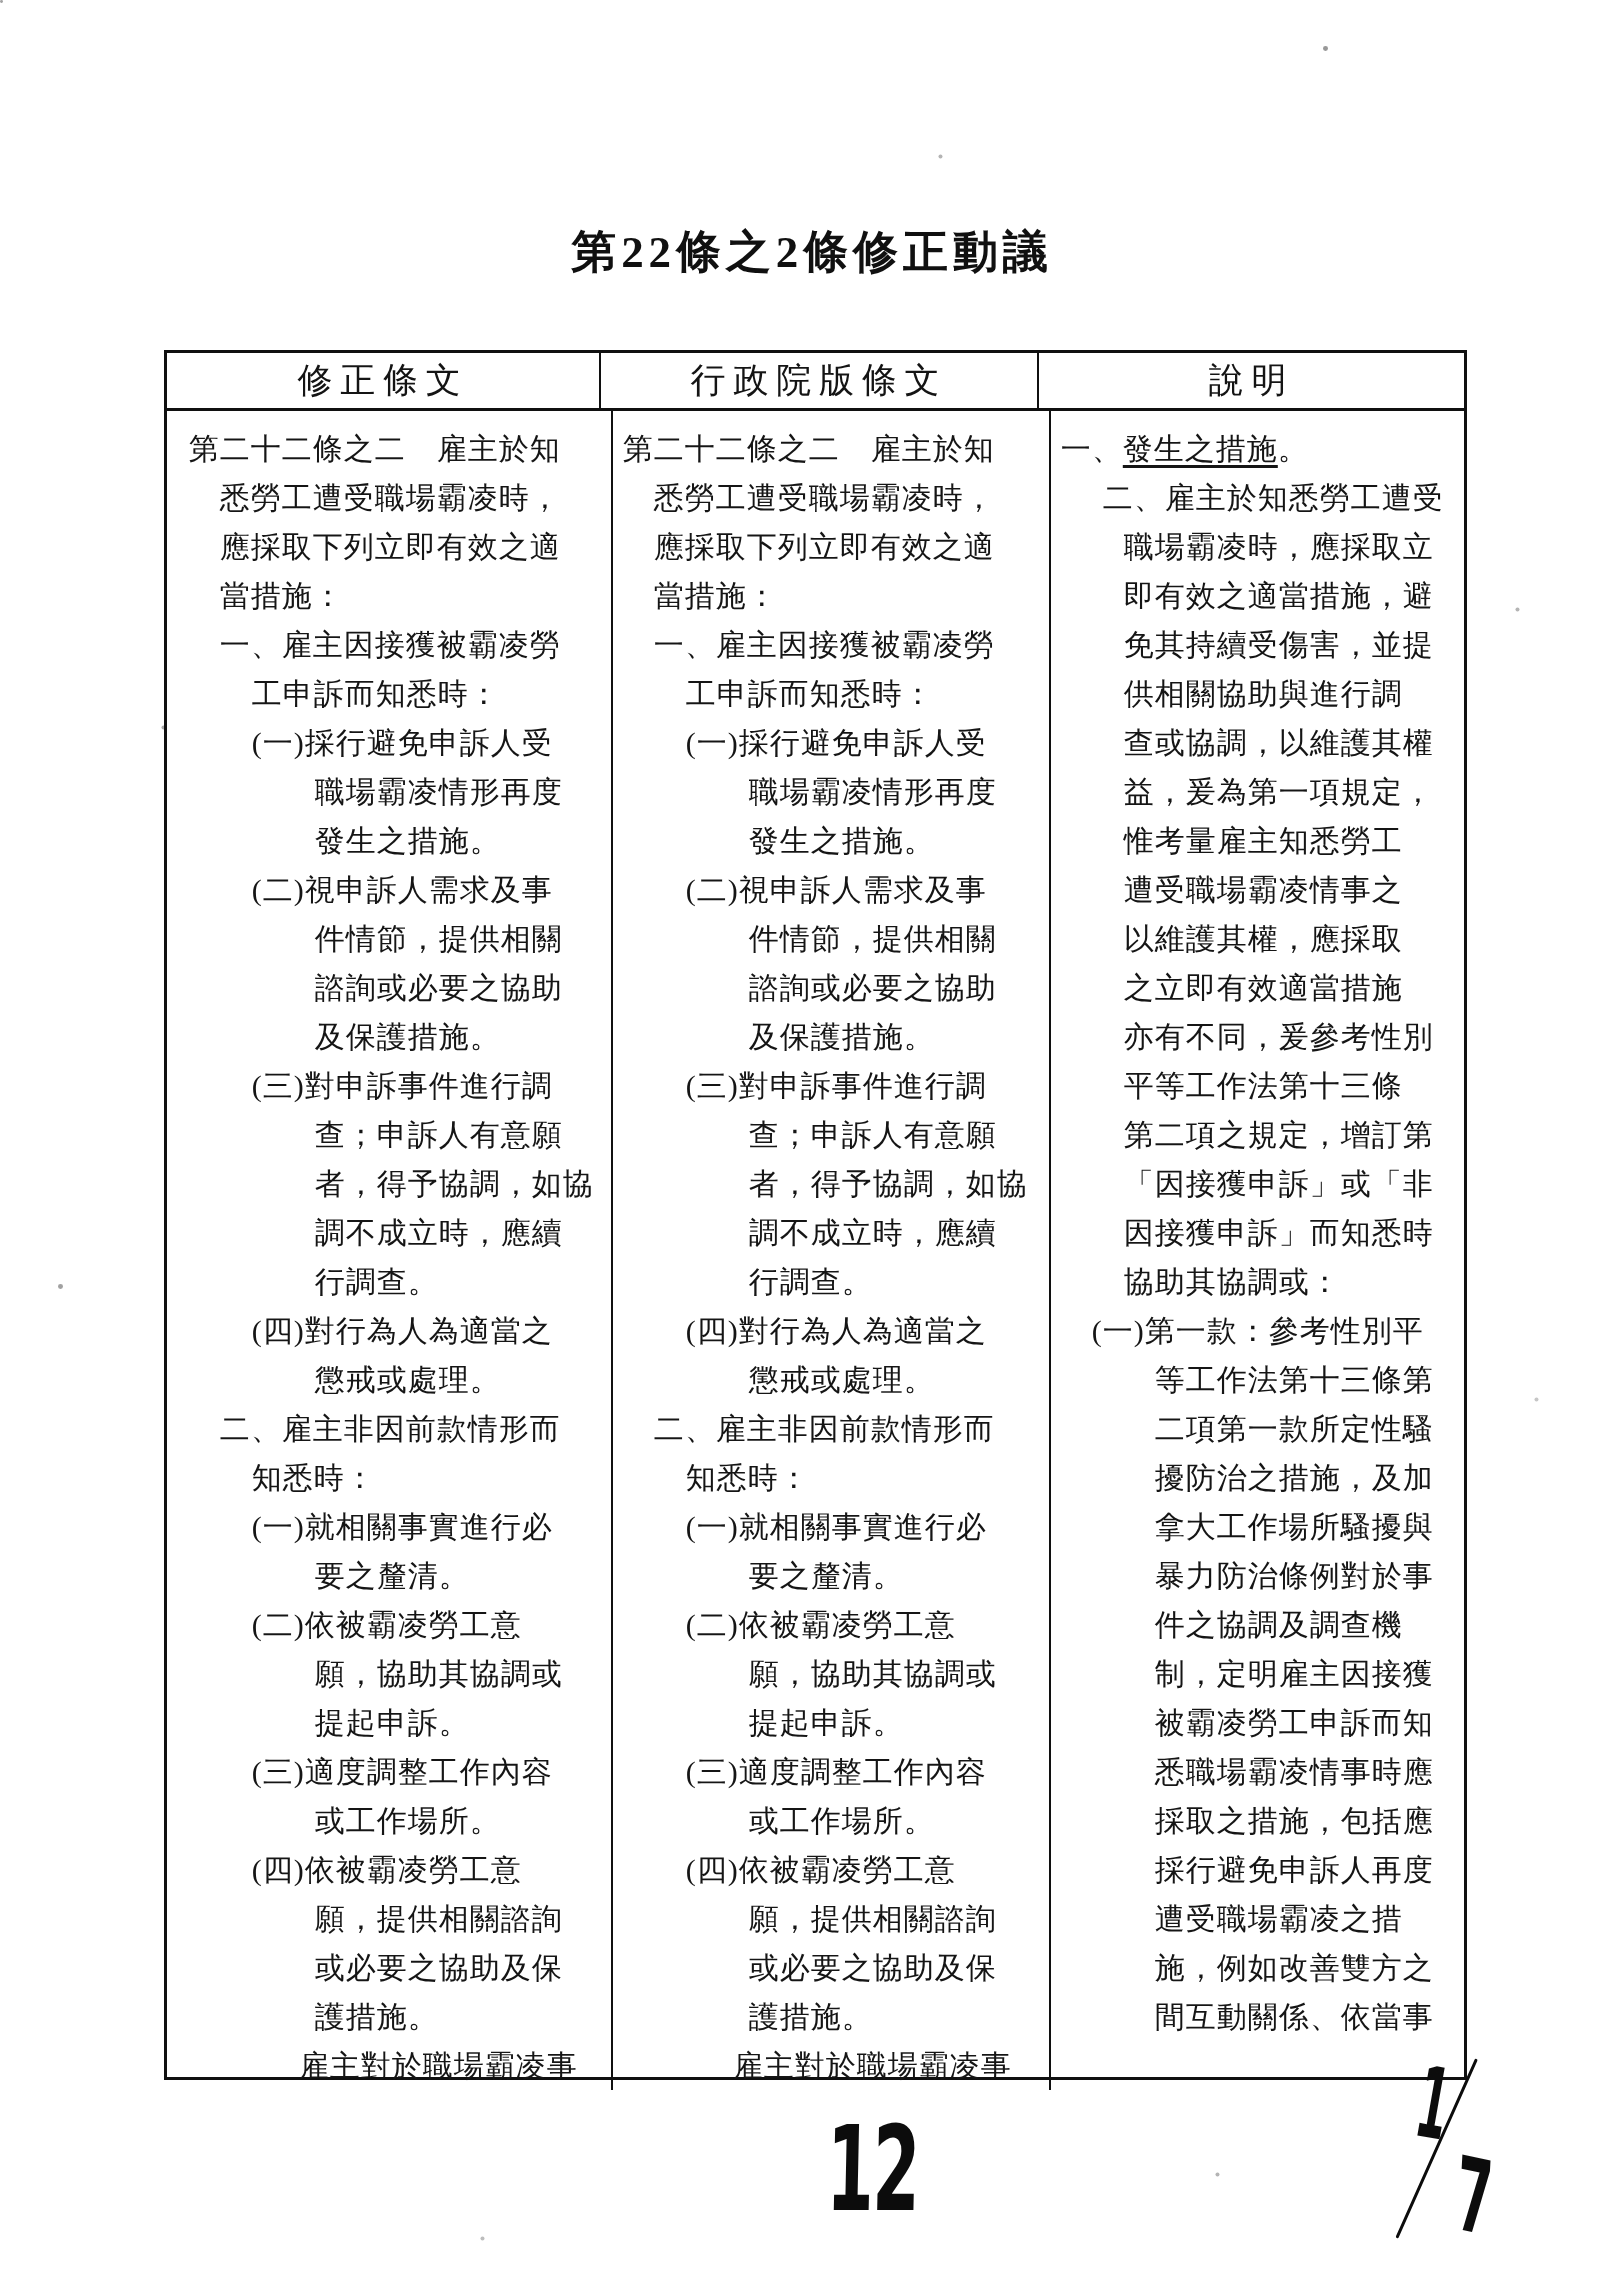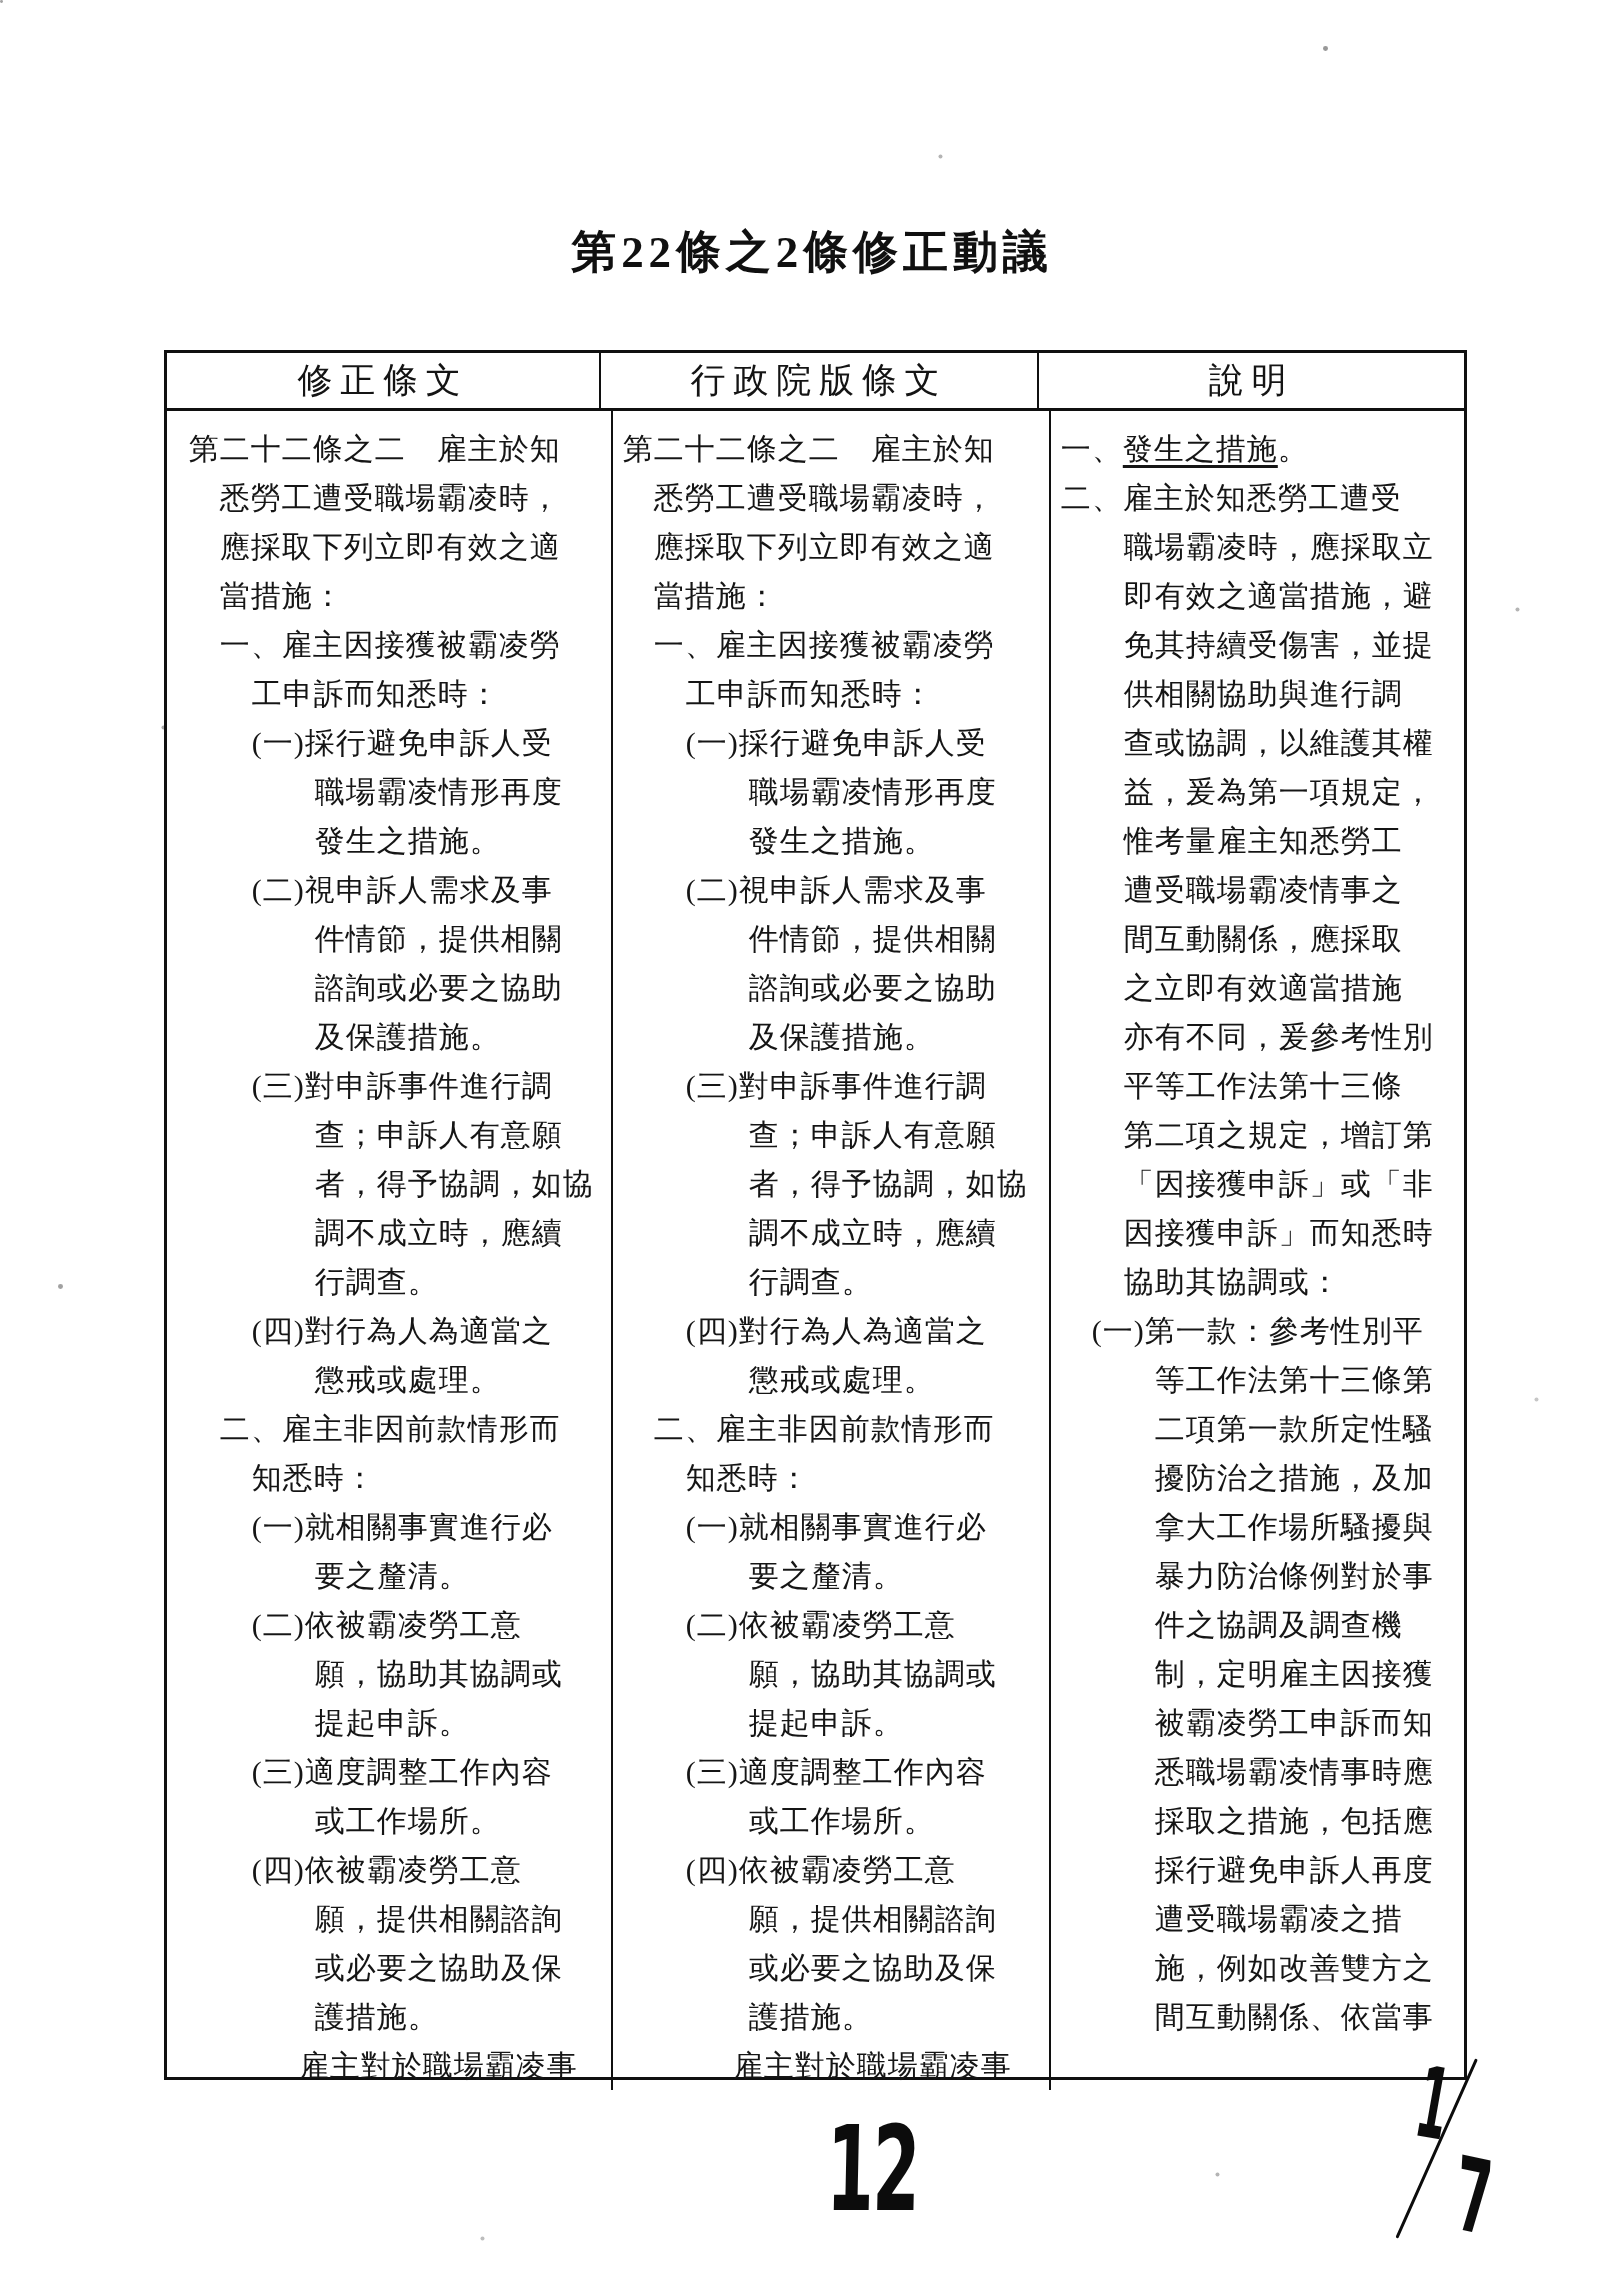--- a/index.html
+++ b/index.html
@@ -146,30 +146,30 @@
           <div class="line" style="padding-left: 63px;">(三)適度調整工作內容</div>
           <div class="line" style="padding-left: 126px;">或工作場所。</div>
           <div class="line" style="padding-left: 63px;">(四)依被霸凌勞工意</div>
           <div class="line" style="padding-left: 126px;">願，提供相關諮詢</div>
           <div class="line" style="padding-left: 126px;">或必要之協助及保</div>
           <div class="line" style="padding-left: 126px;">護措施。</div>
           <div class="line" style="padding-left: 110px;">雇主對於職場霸凌事</div>
         </div>
       <div class="col w3">
           <div class="line" style="padding-left: 0px;">一、<u>發生之措施</u>。</div>
-          <div class="line" style="padding-left: 0px;">二、雇主於知悉勞工遭受</div>
+          <div class="line" style="padding-left: 0px; margin-left: 42px;">二、雇主於知悉勞工遭受</div>
           <div class="line" style="padding-left: 63px;">職場霸凌時，應採取立</div>
           <div class="line" style="padding-left: 63px;">即有效之適當措施，避</div>
           <div class="line" style="padding-left: 63px;">免其持續受傷害，並提</div>
           <div class="line" style="padding-left: 63px;">供相關協助與進行調</div>
           <div class="line" style="padding-left: 63px;">查或協調，以維護其權</div>
           <div class="line" style="padding-left: 63px;">益，爰為第一項規定，</div>
           <div class="line" style="padding-left: 63px;">惟考量雇主知悉勞工</div>
           <div class="line" style="padding-left: 63px;">遭受職場霸凌情事之</div>
-          <div class="line" style="padding-left: 63px;">間互動關係，應採取</div>
+          <div class="line" style="padding-left: 63px;">以維護其權，應採取</div>
           <div class="line" style="padding-left: 63px;">之立即有效適當措施</div>
           <div class="line" style="padding-left: 63px;">亦有不同，爰參考性別</div>
           <div class="line" style="padding-left: 63px;">平等工作法第十三條</div>
           <div class="line" style="padding-left: 63px;">第二項之規定，增訂第</div>
           <div class="line" style="padding-left: 63px;">「因接獲申訴」或「非</div>
           <div class="line" style="padding-left: 63px;">因接獲申訴」而知悉時</div>
           <div class="line" style="padding-left: 63px;">協助其協調或：</div>
           <div class="line" style="padding-left: 31px;">(一)第一款：參考性別平</div>
           <div class="line" style="padding-left: 94px;">等工作法第十三條第</div>
           <div class="line" style="padding-left: 94px;">二項第一款所定性騷</div>

